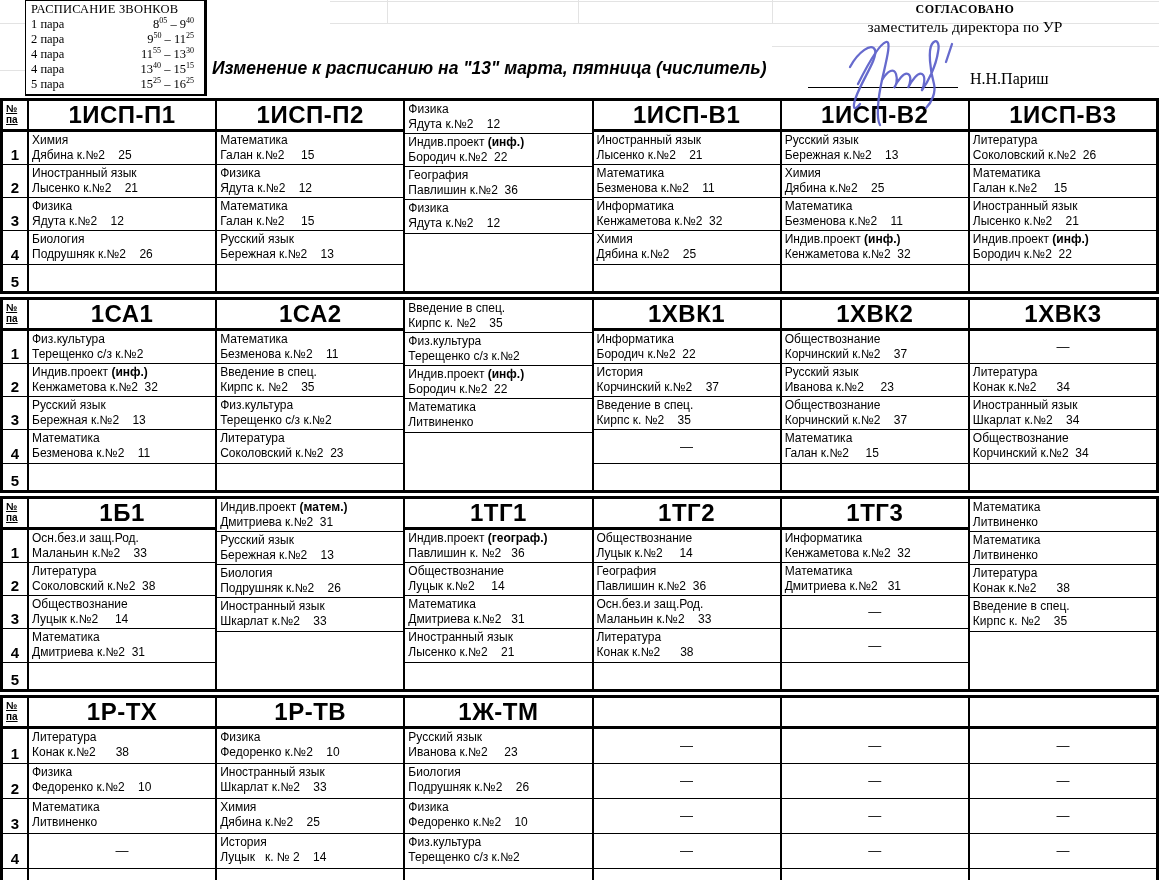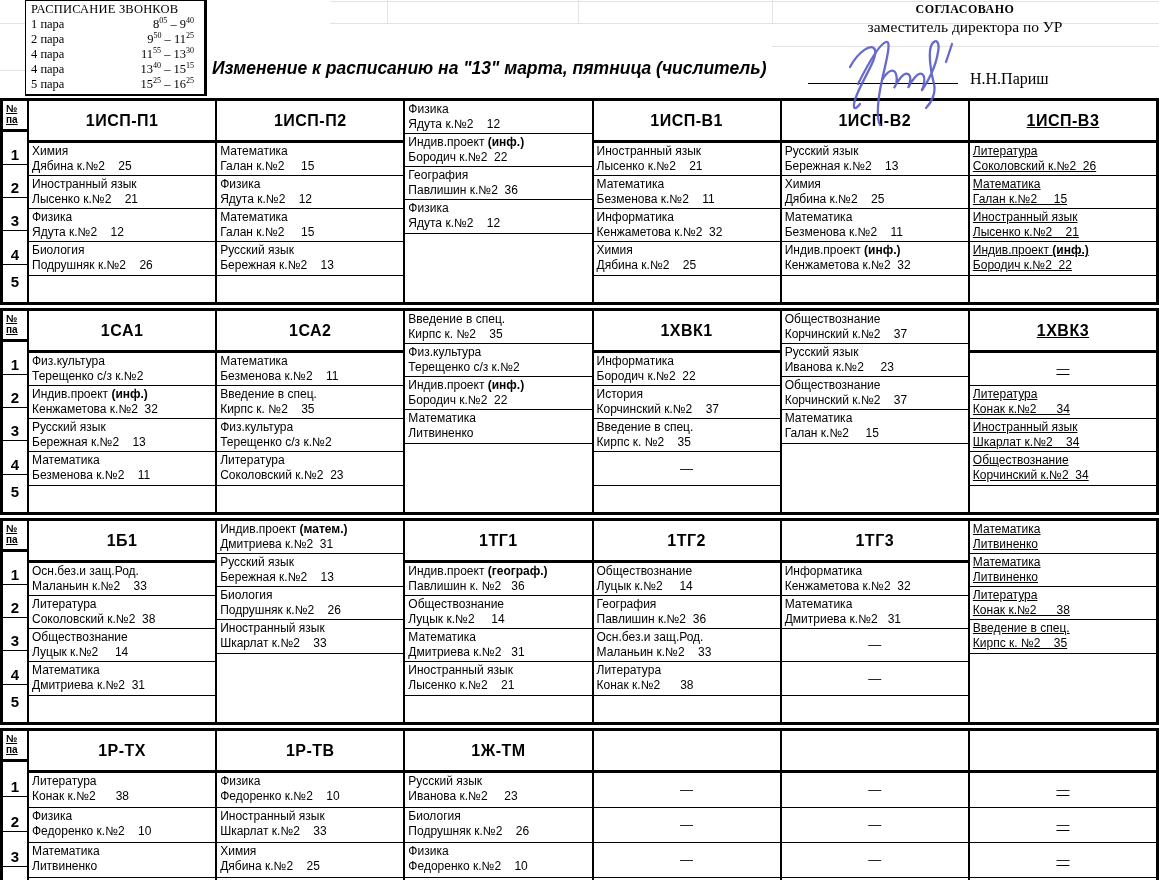--- a/index.html
+++ b/index.html
@@ -12,37 +12,37 @@
   .bells-box{position:absolute;left:25px;top:0;width:182px;height:96px;
     border:1px solid #000;border-right:3px solid #000;border-bottom:2px solid #000;
     background:#fff;font-family:"Liberation Serif",serif;font-size:12.5px;line-height:15px;padding:1px 4px 0 5px;z-index:2;}
   .bells-title{font-size:12.5px;letter-spacing:.2px;}
   .bell-row{display:flex;justify-content:space-between;padding-right:6px;}
   .bell-time sup{font-size:8px;line-height:0;}
   .main-title{position:absolute;left:212px;top:58px;font-size:17.5px;font-weight:bold;font-style:italic;white-space:nowrap;z-index:2;}
   .approval{position:absolute;left:780px;top:2px;width:370px;font-family:"Liberation Serif",serif;z-index:2;}
   .approval-stamp{font-weight:bold;font-size:12px;text-align:center;letter-spacing:.5px;}
   .approval-role{font-size:15.5px;text-align:center;margin-top:1px;}
-  .approval-sign-row{display:flex;align-items:flex-start;margin-top:34px;padding-left:28px;font-family:Liberation Serif, serif;}
+  .approval-sign-row{display:flex;align-items:flex-end;margin-top:34px;padding-left:28px;font-family:Liberation Serif, serif;}
   .sig-underline{display:inline-block;width:150px;border-bottom:1.5px solid #000;height:14px;}
   .approval-name{font-size:16px;margin-left:12px;white-space:nowrap;}
   .signature-svg{position:absolute;left:828px;top:22px;z-index:3;pointer-events:none;}
 
   
   .table-area{position:absolute;left:0;top:98px;width:1159px;}
   .block{display:flex;border:3px solid #000;margin-bottom:3px;background:#fff;}
   .num-col{width:26px;border-right:2px solid #000;display:flex;flex-direction:column;}
   .num-head{height:31px;border-bottom:3px solid #000;font-size:10px;font-weight:bold;line-height:11px;padding:2px 0 0 3px;}
   .num-head span{text-decoration:underline;}
   .num-cell{display:flex;align-items:flex-end;justify-content:center;font-size:15px;font-weight:bold;border-bottom:1px solid #000;padding-bottom:1px;}
   .num-cell:last-child{border-bottom:none;}
   .group-col{flex:1 1 0;border-right:2px solid #000;display:flex;flex-direction:column;min-width:0;}
-  .group-col:last-child{border-right:none;text-decoration:underline;}
-  .group-head{height:42px;border-bottom:3px solid #000;display:flex;align-items:center;justify-content:center;
-    font-size:16px;font-weight:bold;letter-spacing:.5px;}
+  .group-col:last-child{border-right:none;}
+  .group-head{height:31px;border-bottom:3px solid #000;display:flex;align-items:center;justify-content:center;
+    font-size:24px;font-weight:bold;letter-spacing:.5px;}
   .lesson-cell{border-bottom:1px solid #000;padding:1px 3px 0 3px;font-size:12px;line-height:14.5px;overflow:hidden;white-space:pre;}
   .lesson-cell:last-child{border-bottom:none;}
   .lesson-cell.dash{display:flex;align-items:center;justify-content:center;font-size:13px;}
   .subject b{font-weight:bold;}
 </style>
 </head>
 <body>
 
 <div class="topband">
 
@@ -195,20 +195,21 @@
       </div>
       <div class="group-col">
         <div class="group-head">1ХВК1</div>
         <div class="lesson-cell" style="height: 33px;"><div class="subject">Информатика</div><div class="teacher">Бородич к.№2  22</div></div>
         <div class="lesson-cell" style="height: 33px;"><div class="subject">История</div><div class="teacher">Корчинский к.№2    37</div></div>
         <div class="lesson-cell" style="height: 33px;"><div class="subject">Введение в спец.</div><div class="teacher">Кирпс к. №2    35</div></div>
         <div class="lesson-cell dash" style="height: 34px;"><span>—</span></div>
         <div class="lesson-cell" style="height: 26px;"></div>
       </div>
       <div class="group-col">
+        <div class="group-head">1ХВК2</div>
         <div class="lesson-cell" style="height: 33px;"><div class="subject">Обществознание</div><div class="teacher">Корчинский к.№2    37</div></div>
         <div class="lesson-cell" style="height: 33px;"><div class="subject">Русский язык</div><div class="teacher">Иванова к.№2     23</div></div>
         <div class="lesson-cell" style="height: 33px;"><div class="subject">Обществознание</div><div class="teacher">Корчинский к.№2    37</div></div>
         <div class="lesson-cell" style="height: 34px;"><div class="subject">Математика</div><div class="teacher">Галан к.№2     15</div></div>
         <div class="lesson-cell" style="height: 26px;"></div>
       </div>
       <div class="group-col">
         <div class="group-head">1ХВК3</div>
         <div class="lesson-cell dash" style="height: 33px;"><span>—</span></div>
         <div class="lesson-cell" style="height: 33px;"><div class="subject">Литература</div><div class="teacher">Конак к.№2      34</div></div>

